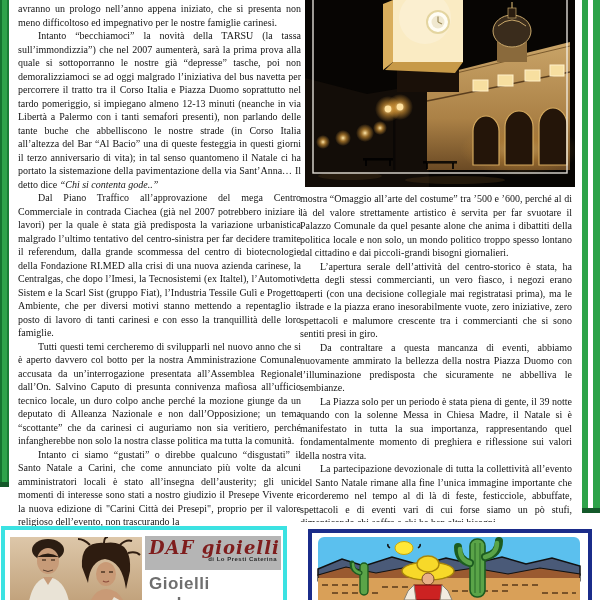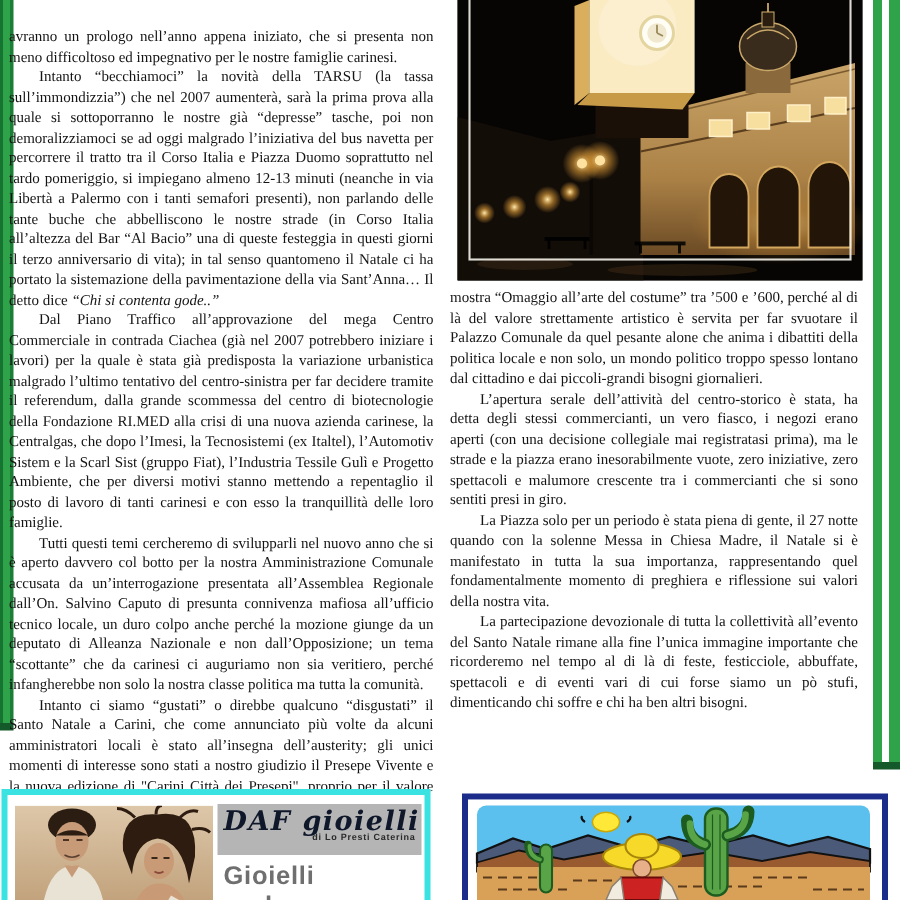--- a/index.html
+++ b/index.html
@@ -20,38 +20,38 @@
   }
   
   .article{
     position:absolute;color:#141414;font-size:10px;line-height:13.5px;
     text-align:justify;
   }
   .article p{margin:0;}
   .article p.indent{text-indent:20px;}
   .article .b{font-weight:normal;}
   .article .i{font-style:italic;}
-  .col-left{left:6px;top:2px;width:283px;height:524px;overflow:hidden;margin-top:16px;}
+  .col-left{left:18px;top:2px;width:283px;height:524px;overflow:hidden;}
   .col-right{left:300px;top:192px;width:272px;height:330px;overflow:hidden;}
   
   .photo{position:absolute;left:305px;top:0;width:270px;height:187px;background:#070503;}
   .photo svg{display:block;}
   
   .ad-jewelry{
     position:absolute;left:1px;top:526px;width:278px;height:80px;
     border:4px solid #3be2e2;background:#ffffff;
   }
   .couple{position:absolute;left:5px;top:7px;width:132px;height:70px;overflow:hidden;}
   .daf-logo{
     position:absolute;left:140px;top:6px;width:136px;height:34px;background:#b5b5b5;
     padding:1px 4px 0 4px;box-sizing:border-box;
   }
   .daf-brand{
     font-family:"DejaVu Serif",serif;font-style:italic;font-weight:bold;
-    font-size:18px;color:#0f172a;white-space:nowrap;letter-spacing:1px;
+    font-size:18px;color:#7f1d1d;white-space:nowrap;letter-spacing:1px;
   }
   .daf-sub{
     display:block;text-align:right;font-family:"Liberation Sans",sans-serif;
     font-size:6px;font-weight:bold;color:#2a2a2a;margin-top:-2px;letter-spacing:.5px;
   }
   .gioielli{
     position:absolute;left:144px;top:44px;font-family:"Liberation Sans",sans-serif;
     font-weight:bold;font-size:17px;color:#6f6f6f;line-height:20px;letter-spacing:.5px;
   }
   .gioielli .l2{margin-left:22px;}
@@ -155,21 +155,22 @@
       <ellipse cx="45" cy="176" rx="32" ry="4" fill="#3a2a14" opacity="0.5"></ellipse>
       <ellipse cx="150" cy="180" rx="50" ry="4" fill="#4a3418" opacity="0.4"></ellipse>
 
       <rect x="8" y="-8" width="254" height="181" fill="none" stroke="#f5f2ea" stroke-width="1.4" opacity="0.9"></rect>
     </svg>
   </div>
 
   <div class="article col-right">
       <p><span>mostra “Omaggio all’arte del costume” tra ’500 e ’600, perché al di là del valore strettamente artistico è servita per far svuotare il Palazzo Comunale da quel pesante alone che anima i dibattiti della politica locale e non solo, un mondo politico troppo spesso lontano dal cittadino e dai piccoli-grandi bisogni giornalieri.</span></p>
       <p class="indent"><span>L’apertura serale dell’attività del centro-storico è stata, ha detta degli stessi commercianti, </span><span class="b">un vero fiasco</span><span>, i negozi erano aperti (con una decisione collegiale mai registratasi prima), ma le strade e la piazza erano inesorabilmente vuote, zero iniziative, zero spettacoli e malumore crescente tra i commercianti che si sono sentiti presi in giro.</span></p>
-      <p class="indent"><span>La Piazza solo per un periodo è stata piena di gente, il 27 notte quando con la solenne Messa in Chiesa Madre, il Natale si è manifestato in tutta la sua importanza, rappresentando quel fondamentalmente momento di preghiera e riflessione sui valori della nostra vita.</span></p>
+      <p class="indent"><span>Da contraltare a questa mancanza di eventi, abbiamo nuovamente ammirato </span><span class="b">la bellezza della nostra Piazza Duomo</span><span> con l’illuminazione predisposta che sicuramente ne abbelliva le sembianze.</span></p>
+      <p class="indent"><span>La Piazza solo per un periodo è stata piena di gente, il 39 notte quando con la solenne Messa in Chiesa Madre, il Natale si è manifestato in tutta la sua importanza, rappresentando quel fondamentalmente momento di preghiera e riflessione sui valori della nostra vita.</span></p>
       <p class="indent"><span>La partecipazione devozionale di tutta la collettività all’evento del Santo Natale rimane alla fine l’unica immagine importante che ricorderemo nel tempo al di là di feste, festicciole, abbuffate, spettacoli e di eventi vari di cui forse siamo un pò stufi, dimenticando chi soffre e chi ha ben altri bisogni.</span></p>
     </div>
 
   <div class="ad-jewelry">
     <div class="couple">
       <svg width="132" height="70" viewBox="0 0 132 70">
         <defs>
           <linearGradient id="sepia" x1="0" y1="0" x2="0" y2="1">
             <stop offset="0%" stop-color="#ddc7a9"></stop>
             <stop offset="100%" stop-color="#bf9f78"></stop>

